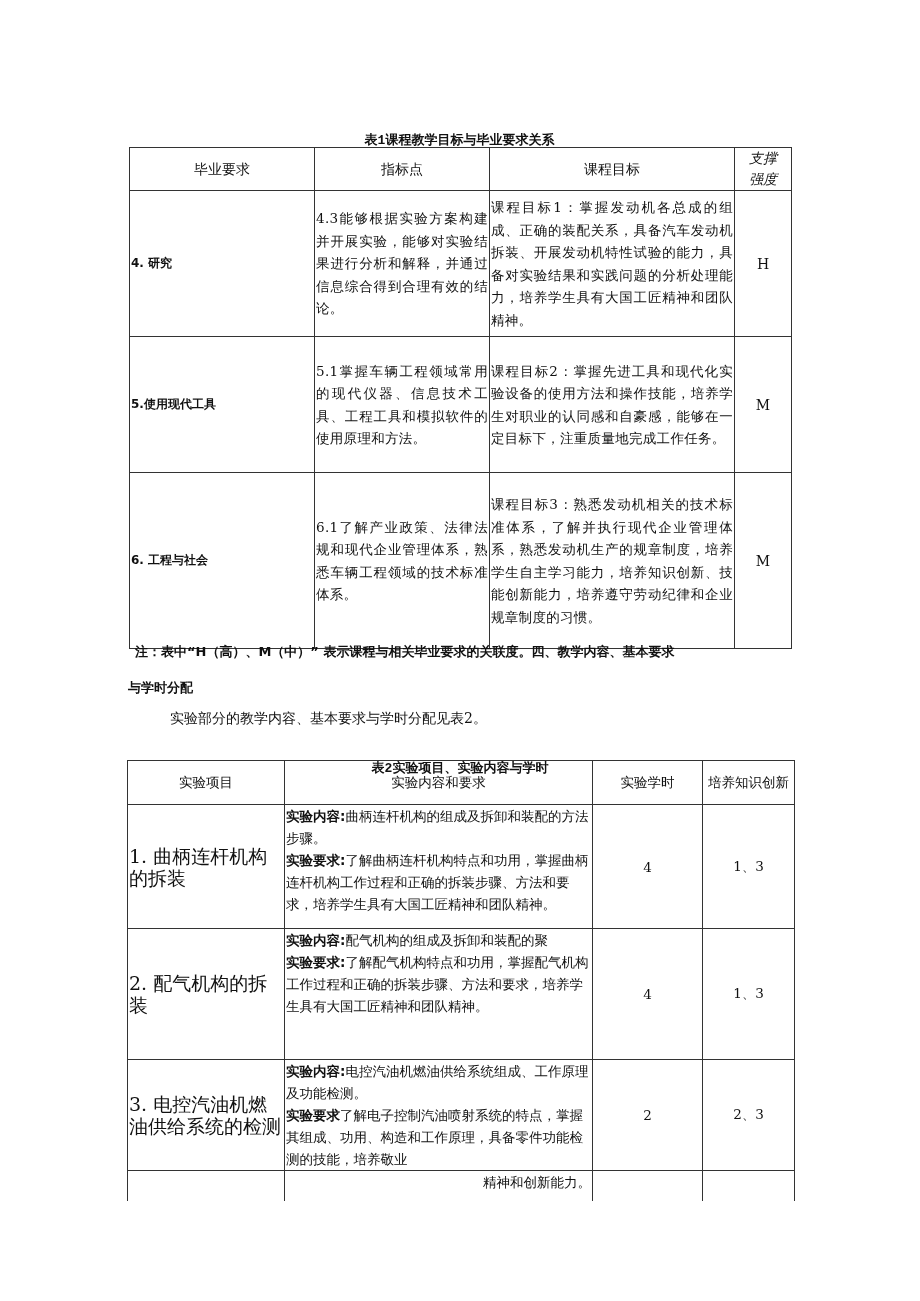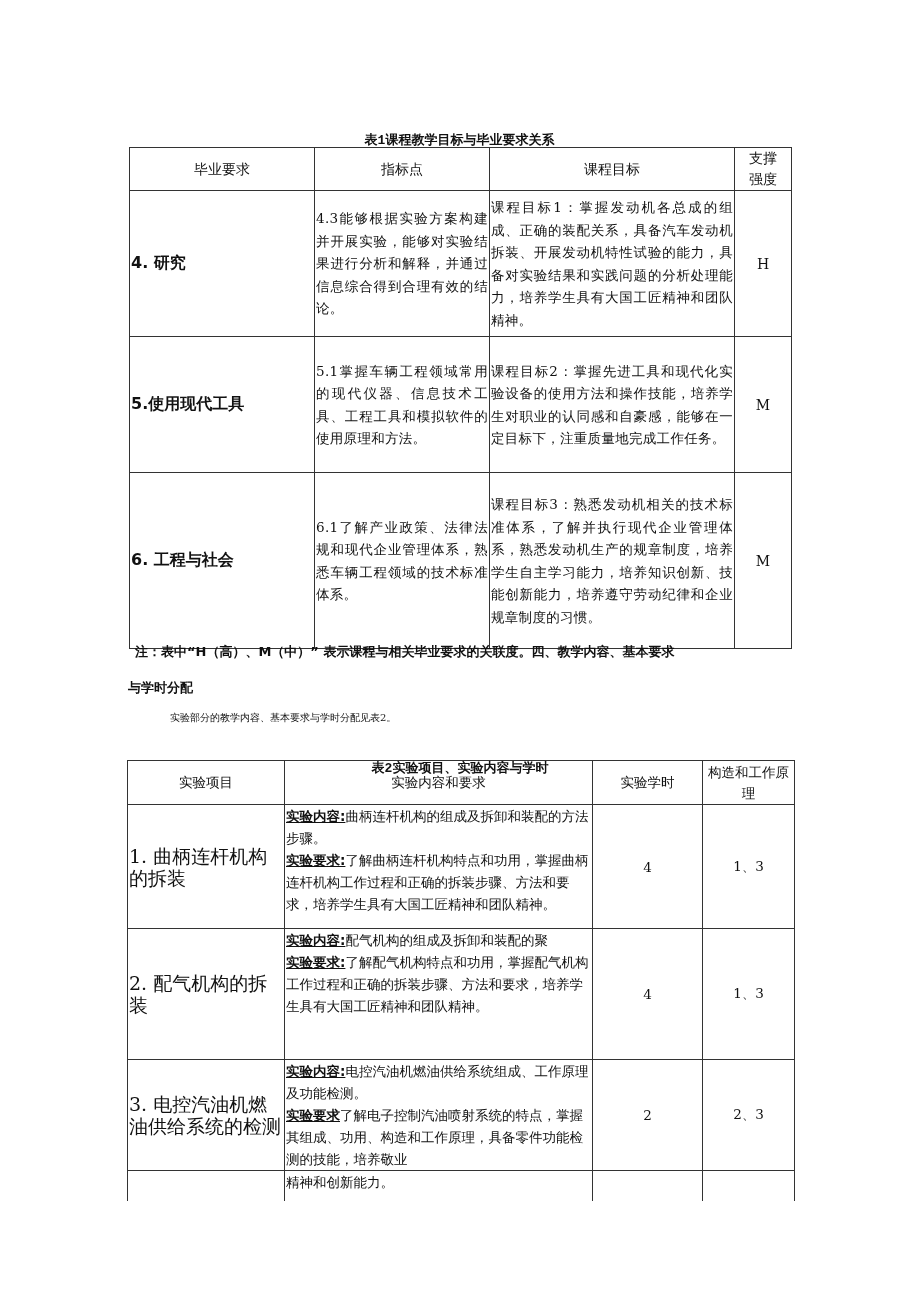--- a/index.html
+++ b/index.html
@@ -38,21 +38,21 @@
     .th {
       font-family: "DejaVu Sans", "Liberation Sans", sans-serif;
       font-weight: normal;
       font-size: 14px;
       text-align: center;
       line-height: 21px;
     }
     .req {
       font-family: "DejaVu Sans", "Liberation Sans", sans-serif;
       font-weight: bold;
-      font-size: 16px;
+      font-size: 12px;
       text-align: left;
       padding-left: 1px !important;
     }
     .cell-text {
       font-size: 13.5px;
       line-height: 22.5px;
       text-align: justify;
       padding: 0 1px !important;
       letter-spacing: 0.3px;
     }
@@ -66,27 +66,26 @@
       width: 655px;
       font-family: "DejaVu Sans", "Liberation Sans", sans-serif;
       font-weight: bold;
       font-size: 13px;
       line-height: 36px;
     }
     .para {
       position: absolute;
       left: 170px;
       top: 707px;
-      font-size: 10px;
+      font-size: 14px;
       line-height: 22px;
     }
     .b {
       font-family: "DejaVu Sans", "Liberation Sans", sans-serif;
       font-weight: bold;
-      text-decoration: underline;
     }
     .t2 td { font-size: 13.5px; }
     .t2 .proj {
       text-align: left;
       padding-left: 1px !important;
       line-height: 22px;
       font-size: 19px;
     }
     .t2 .content {
       vertical-align: top;
@@ -106,21 +105,21 @@
     <col style="width:185px">
     <col style="width:175px">
     <col style="width:245px">
     <col style="width:57px">
   </colgroup>
   <tbody>
       <tr style="height:43px">
     <td class="th">毕业要求</td>
     <td class="th">指标点</td>
     <td class="th">课程目标</td>
-    <td class="th" style="padding:0 8px;">支撑强度</td>
+    <td class="th" style="padding:0 8px;font-style:italic;">支撑强度</td>
   </tr>
   <tr style="height:146px">
     <td class="req">4. 研究</td>
     <td class="cell-text">4.3能够根据实验方案构建并开展实验，能够对实验结果进行分析和解释，并通过信息综合得到合理有效的结论。</td>
     <td class="cell-text">课程目标1：掌握发动机各总成的组成、正确的装配关系，具备汽车发动机拆装、开展发动机特性试验的能力，具备对实验结果和实践问题的分析处理能力，培养学生具有大国工匠精神和团队精神。</td>
     <td class="center">H</td>
   </tr>
   <tr style="height:136px">
     <td class="req">5.使用现代工具</td>
     <td class="cell-text">5.1掌握车辆工程领域常用的现代仪器、信息技术工具、工程工具和模拟软件的使用原理和方法。</td>
@@ -150,21 +149,21 @@
     <col style="width:157px">
     <col style="width:308px">
     <col style="width:110px">
     <col style="width:92px">
   </colgroup>
   <tbody>
       <tr style="height:44px">
     <td class="th">实验项目</td>
     <td class="th">实验内容和要求</td>
     <td class="th">实验学时</td>
-    <td class="th">构造和工作原理</td>
+    <td class="th">培养知识创新</td>
   </tr>
   <tr style="height:124px">
     <td class="proj">1. 曲柄连杆机构的拆装</td>
     <td class="content">
       <span class="cont-line"><span class="b">实验内容:</span><span>曲柄连杆机构的组成及拆卸和装配的方法步骤。</span></span>
       <span class="cont-line"><span class="b">实验要求:</span><span>了解曲柄连杆机构特点和功用，掌握曲柄连杆机构工作过程和正确的拆装步骤、方法和要求，培养学生具有大国工匠精神和团队精神。</span></span>
     </td>
     <td class="center">4</td>
     <td class="center">1、3</td>
   </tr>
@@ -181,18 +180,18 @@
     <td class="proj">3. 电控汽油机燃油供给系统的检测</td>
     <td class="content">
       <span class="cont-line"><span class="b">实验内容:</span><span>电控汽油机燃油供给系统组成、工作原理及功能检测。</span></span>
       <span class="cont-line"><span class="b">实验要求</span><span>了解电子控制汽油喷射系统的特点，掌握其组成、功用、构造和工作原理，具备零件功能检测的技能，培养敬业</span></span>
     </td>
     <td class="center">2</td>
     <td class="center">2、3</td>
   </tr>
   <tr style="height:30px">
     <td class="proj" style="border-bottom:none;"></td>
-    <td class="content" style="border-bottom:none;">精神和创新能力。</td>
+    <td class="content" style="border-bottom:none;text-align:right;">精神和创新能力。</td>
     <td class="center" style="border-bottom:none;"></td>
     <td class="center" style="border-bottom:none;"></td>
   </tr>
 </tbody>
   </table>
 
 </body></html>

